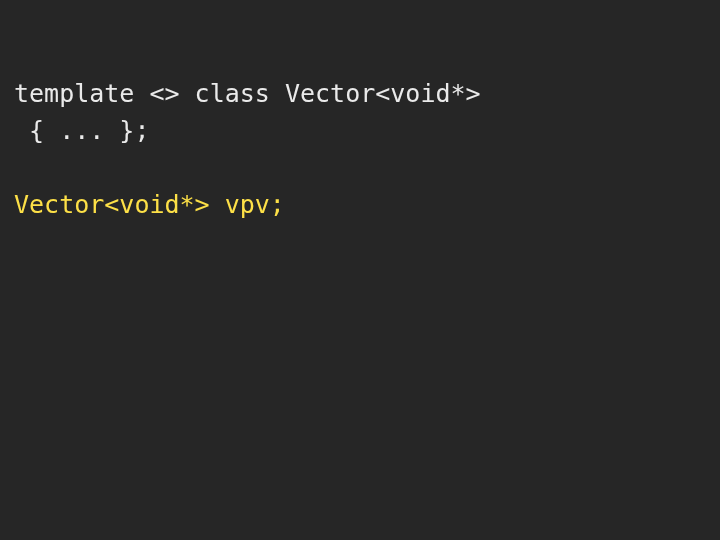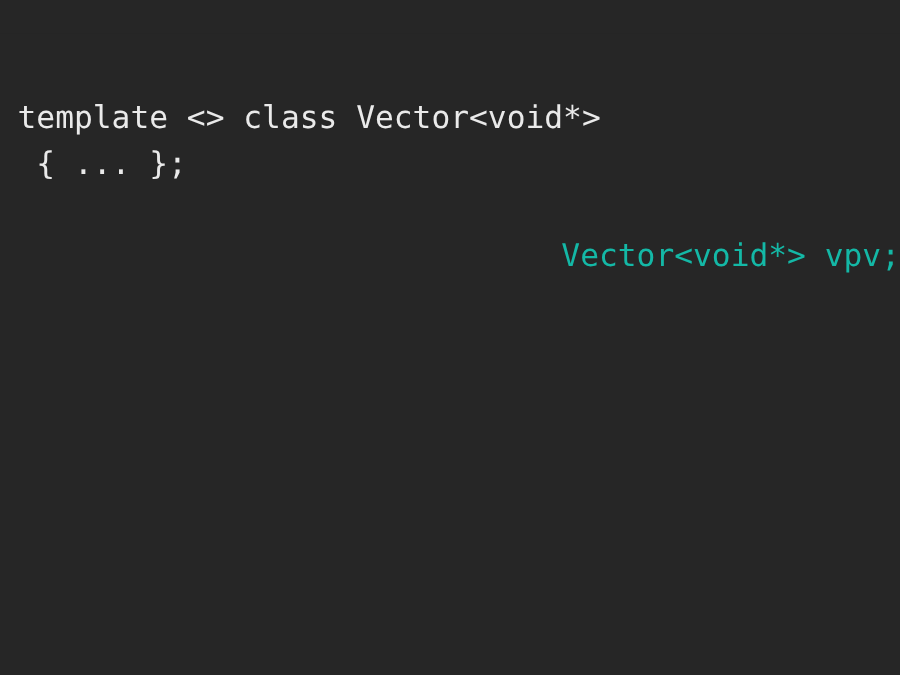--- a/index.html
+++ b/index.html
@@ -51,15 +51,15 @@
 </style>
 </head>
 <body style="background: rgb(38, 38, 38);">
 
 <div id="code-surface" style="background: rgb(38, 38, 38);">
 
   <pre class="code-block"><code class="code-line" style="color: rgb(234, 234, 234); font-size: 25px; line-height: 37px; height: 37px;">template &lt;&gt; class Vector&lt;void*&gt;</code><code class="code-line" style="color: rgb(234, 234, 234); font-size: 25px; line-height: 37px; height: 37px;"> { ... };</code></pre>
 
   <div class="spacer-line" style="height: 37px;"></div>
 
-  <pre class="code-block"><code class="code-line" style="color: #14b8a6; font-size: 25px; line-height: 37px; height: 37px; text-align: right;">Vector&lt;void*&gt; vpv;</code></pre>
+  <pre class="code-block"><code class="code-line" style="color: #fde047; font-size: 25px; line-height: 37px; height: 37px;">Vector&lt;void*&gt; vpv;</code></pre>
 
 </div>
 
 </body></html>

